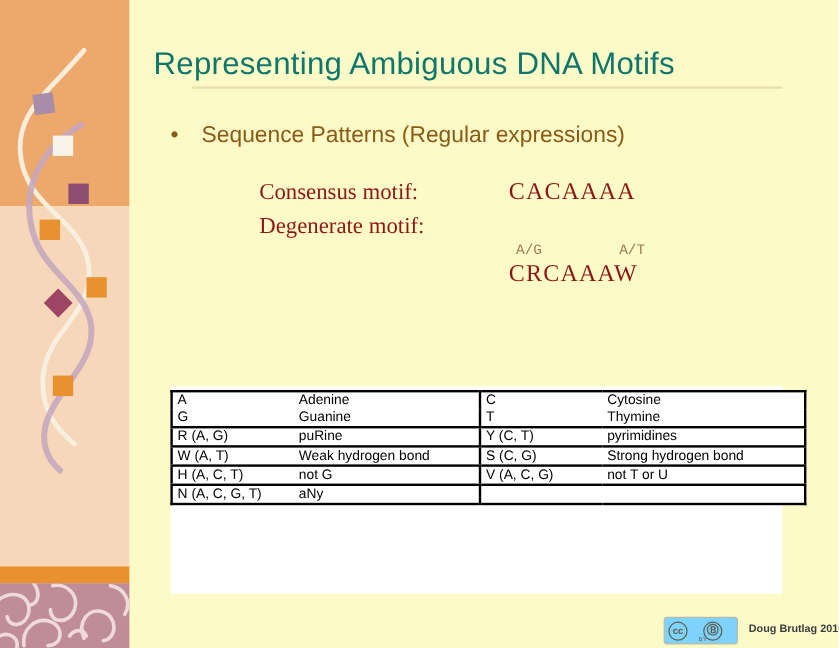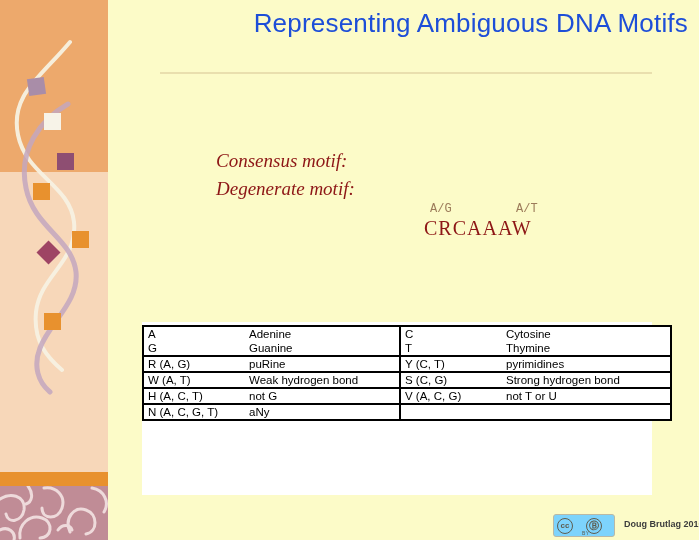--- a/index.html
+++ b/index.html
@@ -56,25 +56,25 @@
     display: block;
   }
   .sq {
     position: absolute;
     width: 17px; height: 17px;
   }
 
   
   #title {
     position: absolute;
-    left: 128px; top: 8px;
+    left: 128px; top: 38px;
     width: 560px;
-    text-align: right;
+    text-align: left;
     font-size: 26px;
-    color: #1d4ed8;
+    color: #0f766e;
     letter-spacing: 0.2px;
   }
   #title-rule {
     position: absolute;
     left: 160px; top: 72px;
     width: 492px; height: 2px;
     background: #e9dfae;
   }
 
   
@@ -92,21 +92,20 @@
   #bullet-1 { left: 142px; top: 102px; }
   #bullet-2 { left: 142px; top: 274px; }
 
   
   .motif-label {
     position: absolute;
     font-family: "Liberation Serif", serif;
     font-size: 19px;
     color: #8d1616;
     white-space: nowrap;
-    font-style: italic;
   }
   #motif-label-1 { left: 216px; top: 150px; }
   #motif-label-2 { left: 216px; top: 178px; }
 
   .motif-seq {
     position: absolute;
     font-family: "Liberation Serif", serif;
     font-size: 20px;
     color: #8d1616;
     letter-spacing: 1px;
@@ -240,22 +239,26 @@
           <path d="M 28 0 C 34 8, 32 16, 26 18"></path>
         </g>
       </svg>
     </div>
 
   </div>
 
   <div id="title">Representing Ambiguous DNA Motifs</div>
   <div id="title-rule"></div>
 
+  <div class="bullet" id="bullet-1">
+    <span class="dot">•</span><span>Sequence Patterns (Regular expressions)</span>
+  </div>
 
   <div class="motif-label" id="motif-label-1">Consensus motif:</div>
+  <div class="motif-seq" id="motif-seq-1">CACAAAA</div>
   <div class="motif-label" id="motif-label-2">Degenerate motif:</div>
   <div class="motif-seq" id="motif-seq-2">CRCAAAW</div>
   <div class="motif-sub" id="motif-sub-1">A/G</div>
   <div class="motif-sub" id="motif-sub-2">A/T</div>
 
 
   <div id="white-panel"></div>
   <table id="iupac-table">
     <tbody>
         <tr>

